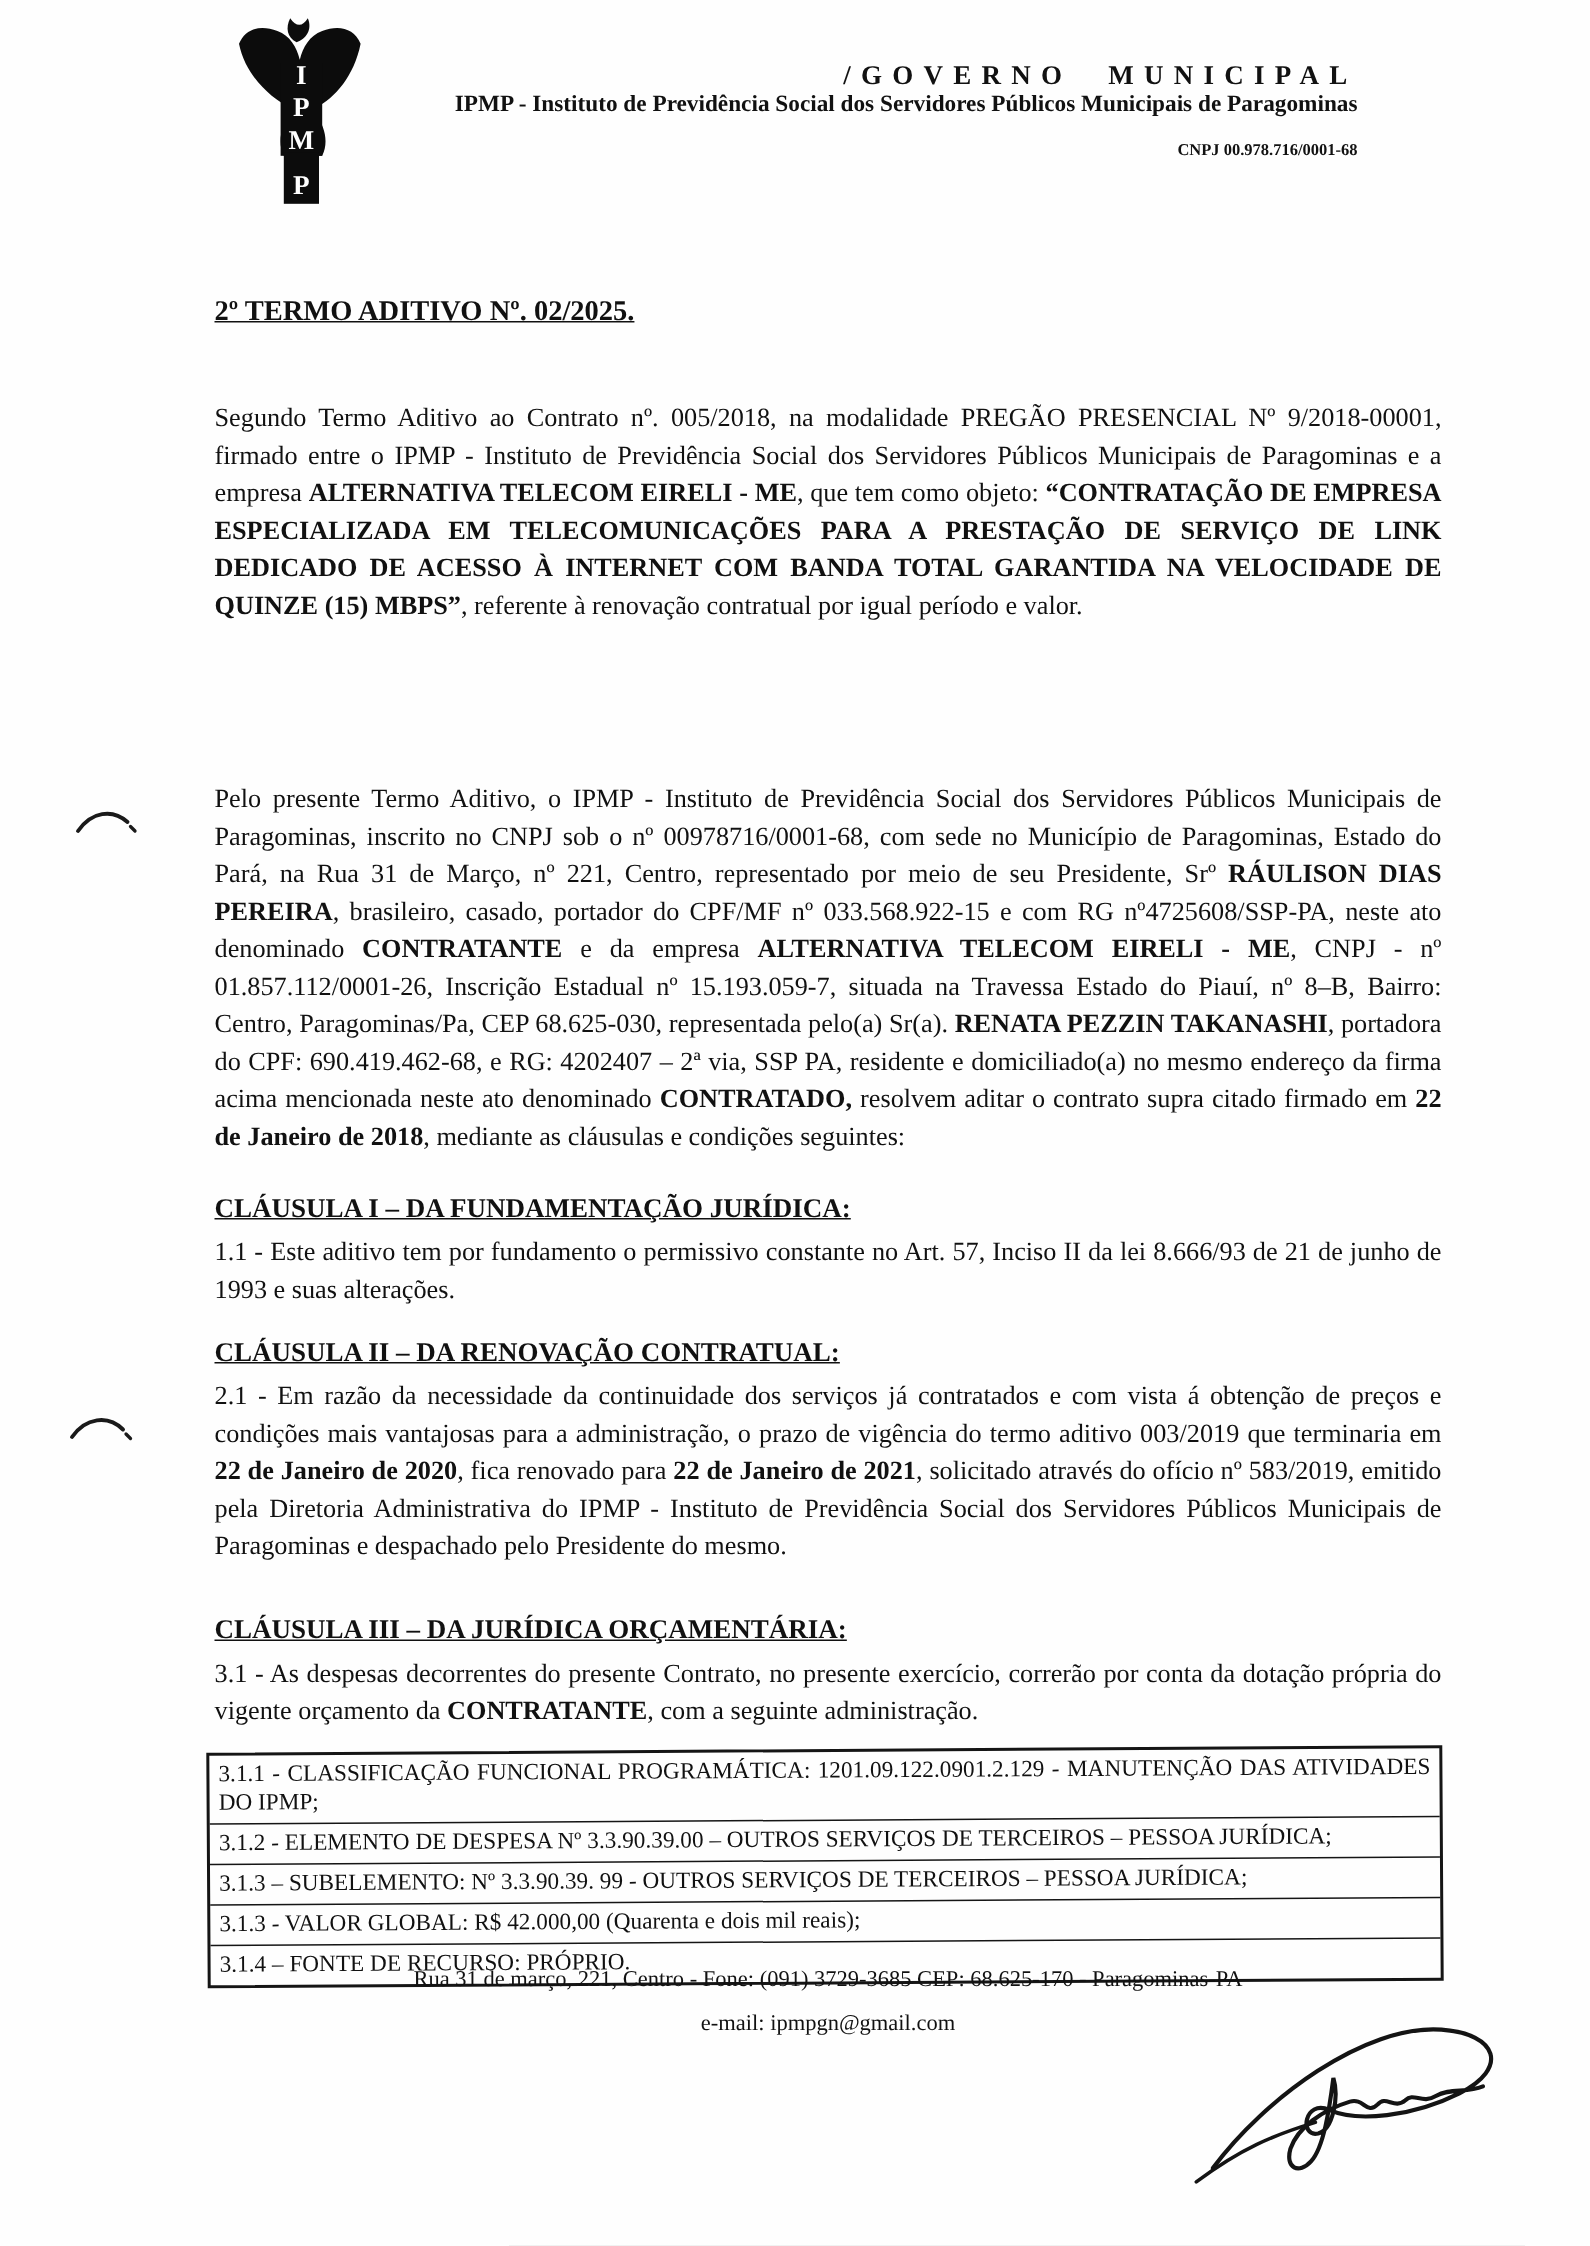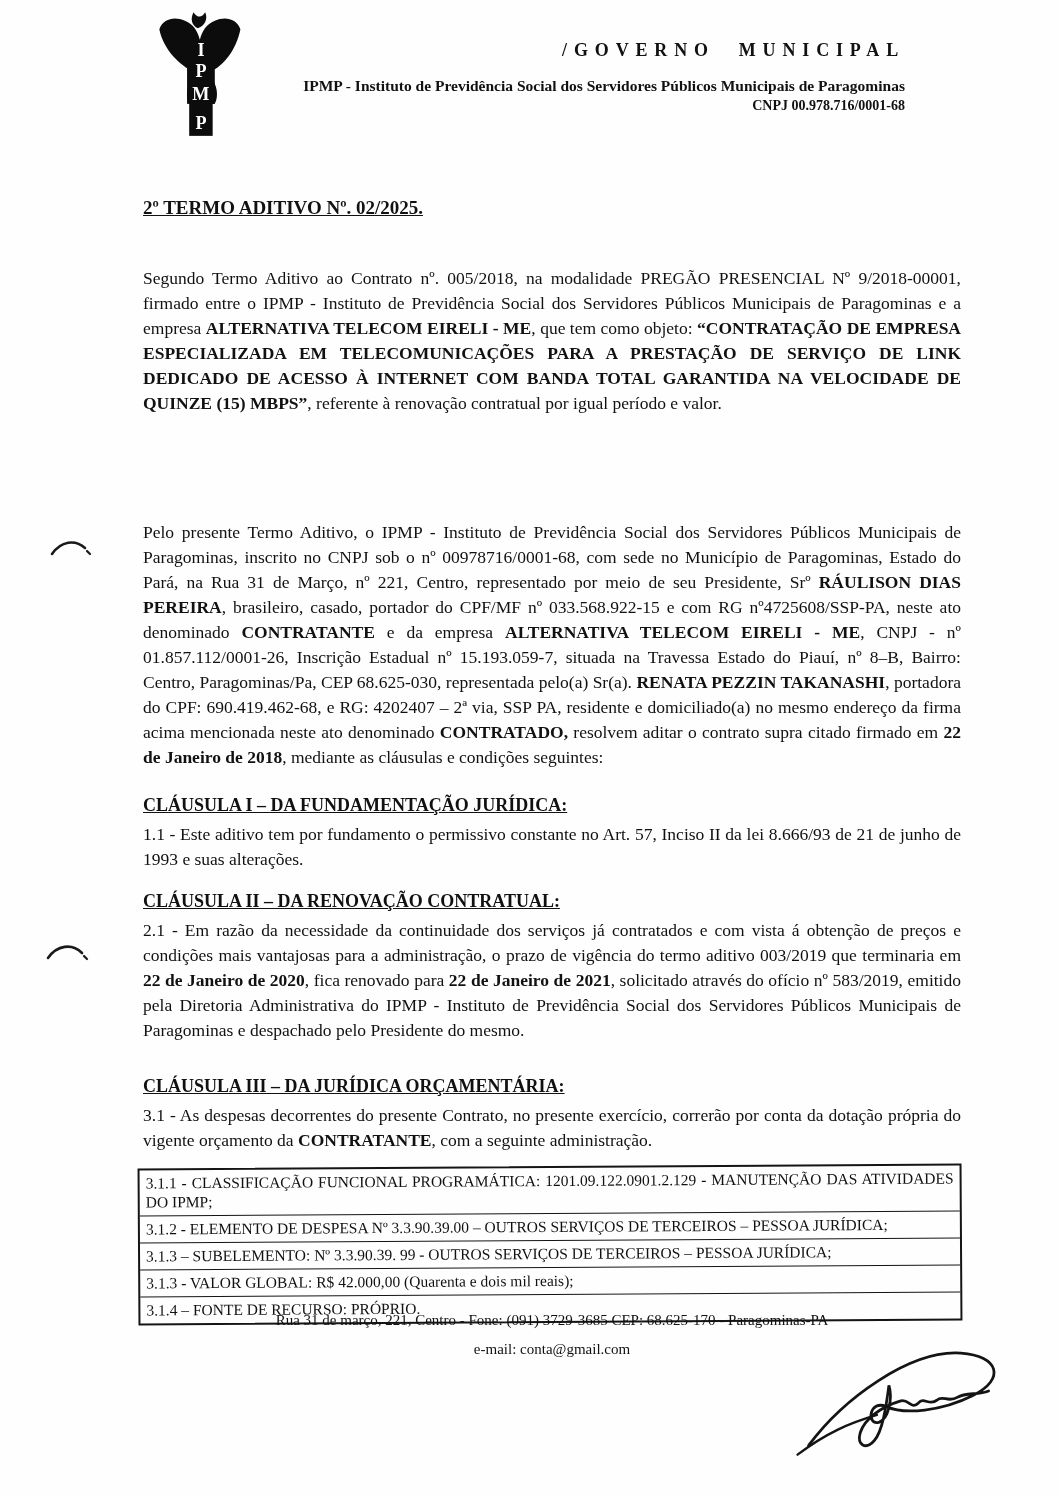--- a/index.html
+++ b/index.html
@@ -16,22 +16,22 @@
   }
   .abs { position: absolute; }
 
   
   .logo-wrap { left: 148px; top: 10px; width: 108px; height: 128px; }
   .header-text { left: 225px; top: 40px; width: 680px; text-align: right; }
   .org-line1 {
     font-weight: bold; font-size: 18px; letter-spacing: 0.38em; word-spacing: 0.7em;
     white-space: nowrap;
   }
-  .org-line2 { font-weight: bold; font-size: 15.5px; margin-top: 16px; white-space: nowrap; }
-  .org-line3 { font-weight: bold; font-size: 14px; margin-top: 3px; }
+  .org-line2 { font-weight: bold; font-size: 15.5px; margin-top: 0; white-space: nowrap; }
+  .org-line3 { font-weight: bold; font-size: 11px; margin-top: 15px; }
 
   
   .doc-title {
     left: 143px; top: 197px; width: 820px;
     font-size: 19px; font-weight: bold; text-decoration: underline;
   }
   .para {
     left: 143px; width: 818px;
     font-size: 17.5px; line-height: 25px; text-align: justify;
   }
@@ -126,20 +126,20 @@
 
   <div class="abs dot-table">
     <div class="dot-row justify">3.1.1 - CLASSIFICAÇÃO FUNCIONAL PROGRAMÁTICA: 1201.09.122.0901.2.129 - MANUTENÇÃO DAS ATIVIDADES DO IPMP;</div>
     <div class="dot-row">3.1.2 - ELEMENTO DE DESPESA Nº 3.3.90.39.00 – OUTROS SERVIÇOS DE TERCEIROS – PESSOA JURÍDICA;</div>
     <div class="dot-row">3.1.3 – SUBELEMENTO: Nº 3.3.90.39. 99 - OUTROS SERVIÇOS DE TERCEIROS – PESSOA JURÍDICA;</div>
     <div class="dot-row">3.1.3 - VALOR GLOBAL: R$ 42.000,00 (Quarenta e dois mil reais);</div>
     <div class="dot-row">3.1.4 – FONTE DE RECURSO: PRÓPRIO.</div>
   </div>
 
   <div class="abs footer f1">Rua 31 de março, 221, Centro - Fone: (091) 3729-3685 CEP: 68.625-170 - Paragominas-PA</div>
-  <div class="abs footer f2">e-mail: conta@gmail.com</div>
+  <div class="abs footer f2">e-mail: ipmpgn@gmail.com</div>
 
   <svg class="abs signature" viewBox="0 0 260 130">
     <path d="M18,112 C55,62 128,8 183,12 C224,15 232,40 196,58 C162,75 122,79 102,70 C84,62 80,90 94,87 C105,84 109,60 105,47 C102,70 98,97 89,107 C80,117 70,112 74,98 C79,83 97,70 117,64 C127,61 129,74 137,66 C143,59 149,70 157,63 C163,57 169,66 179,60 C189,54 201,58 213,53" stroke="#141414" stroke-width="3" fill="none" stroke-linecap="round"></path>
     <path d="M6,122 C38,98 62,88 92,79" stroke="#141414" stroke-width="2.6" fill="none" stroke-linecap="round"></path>
   </svg>
 
 </div>
 
 </body></html>

